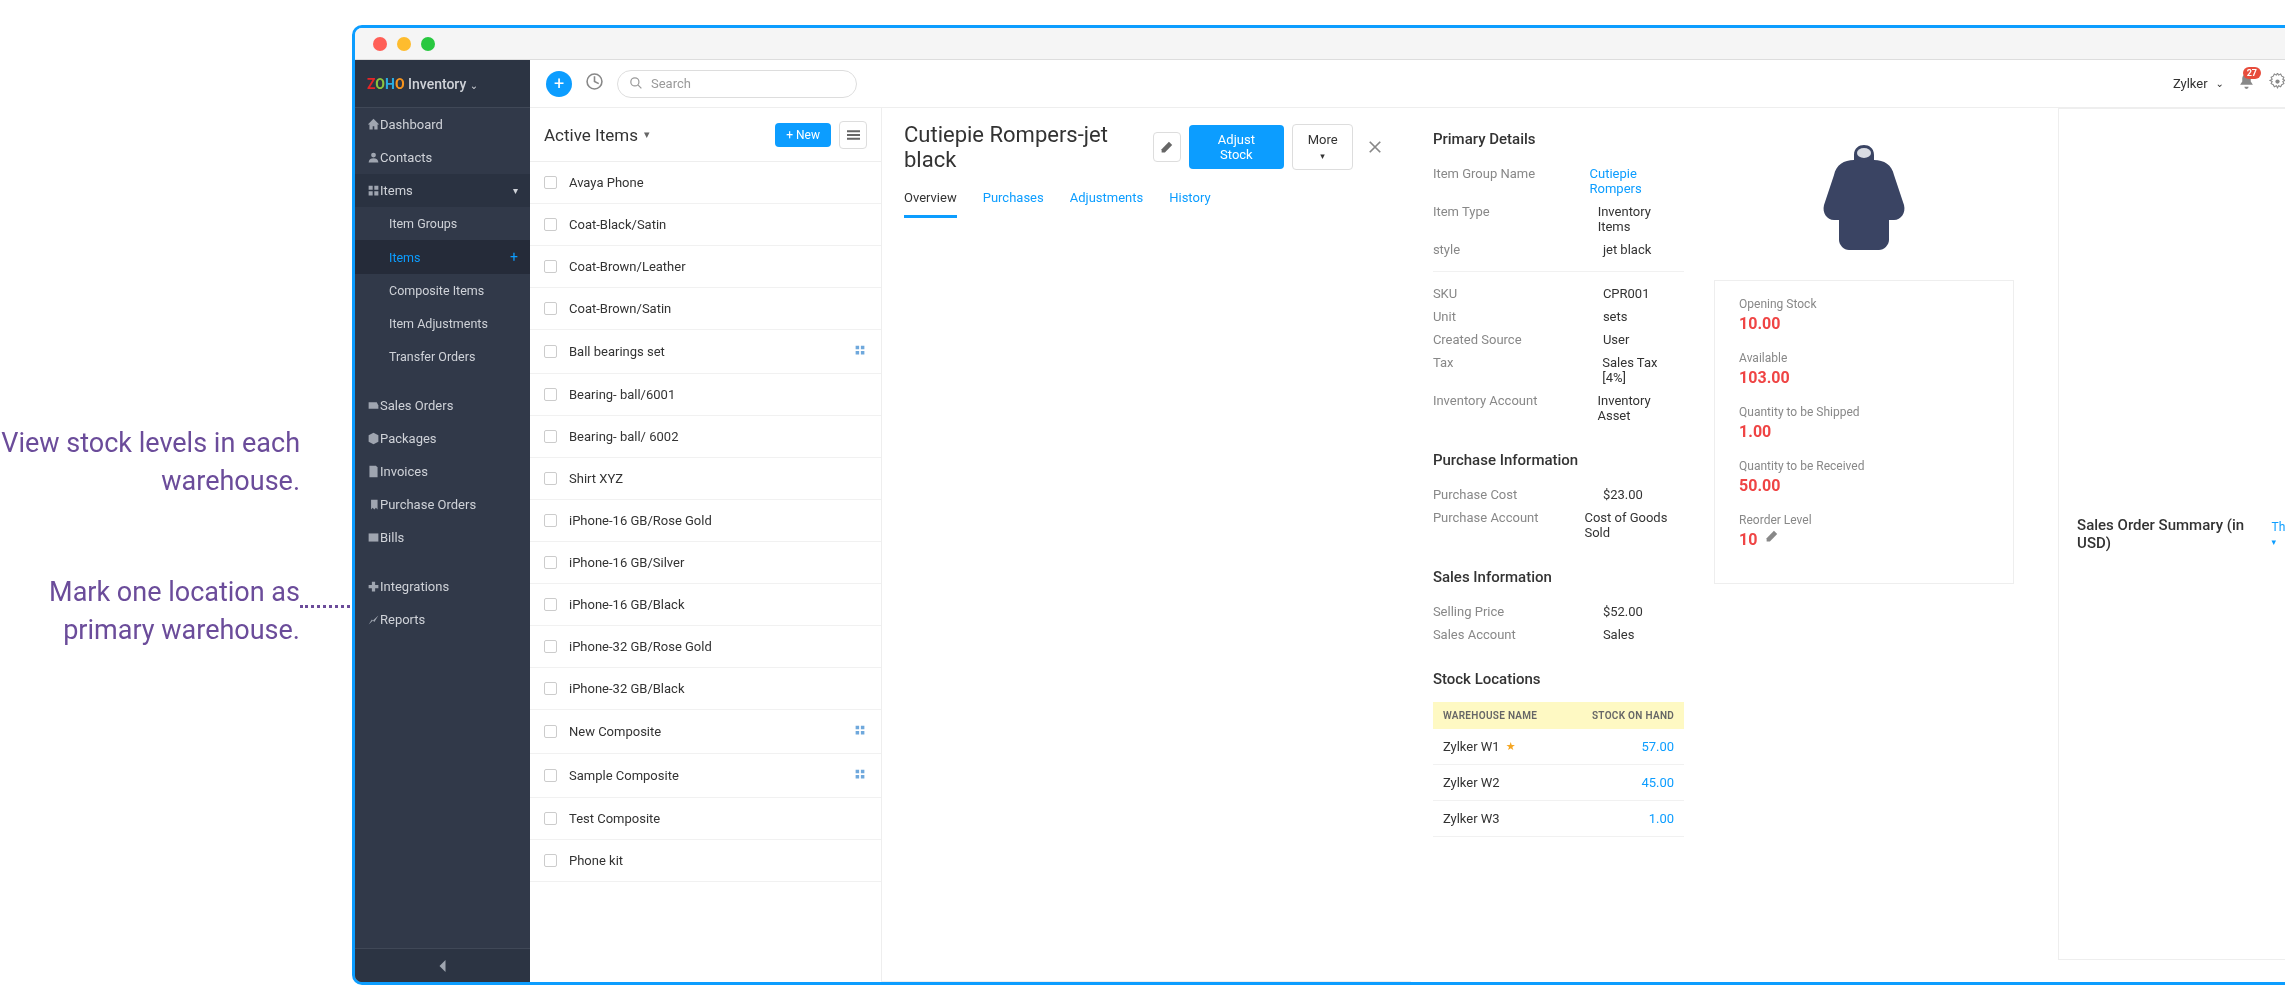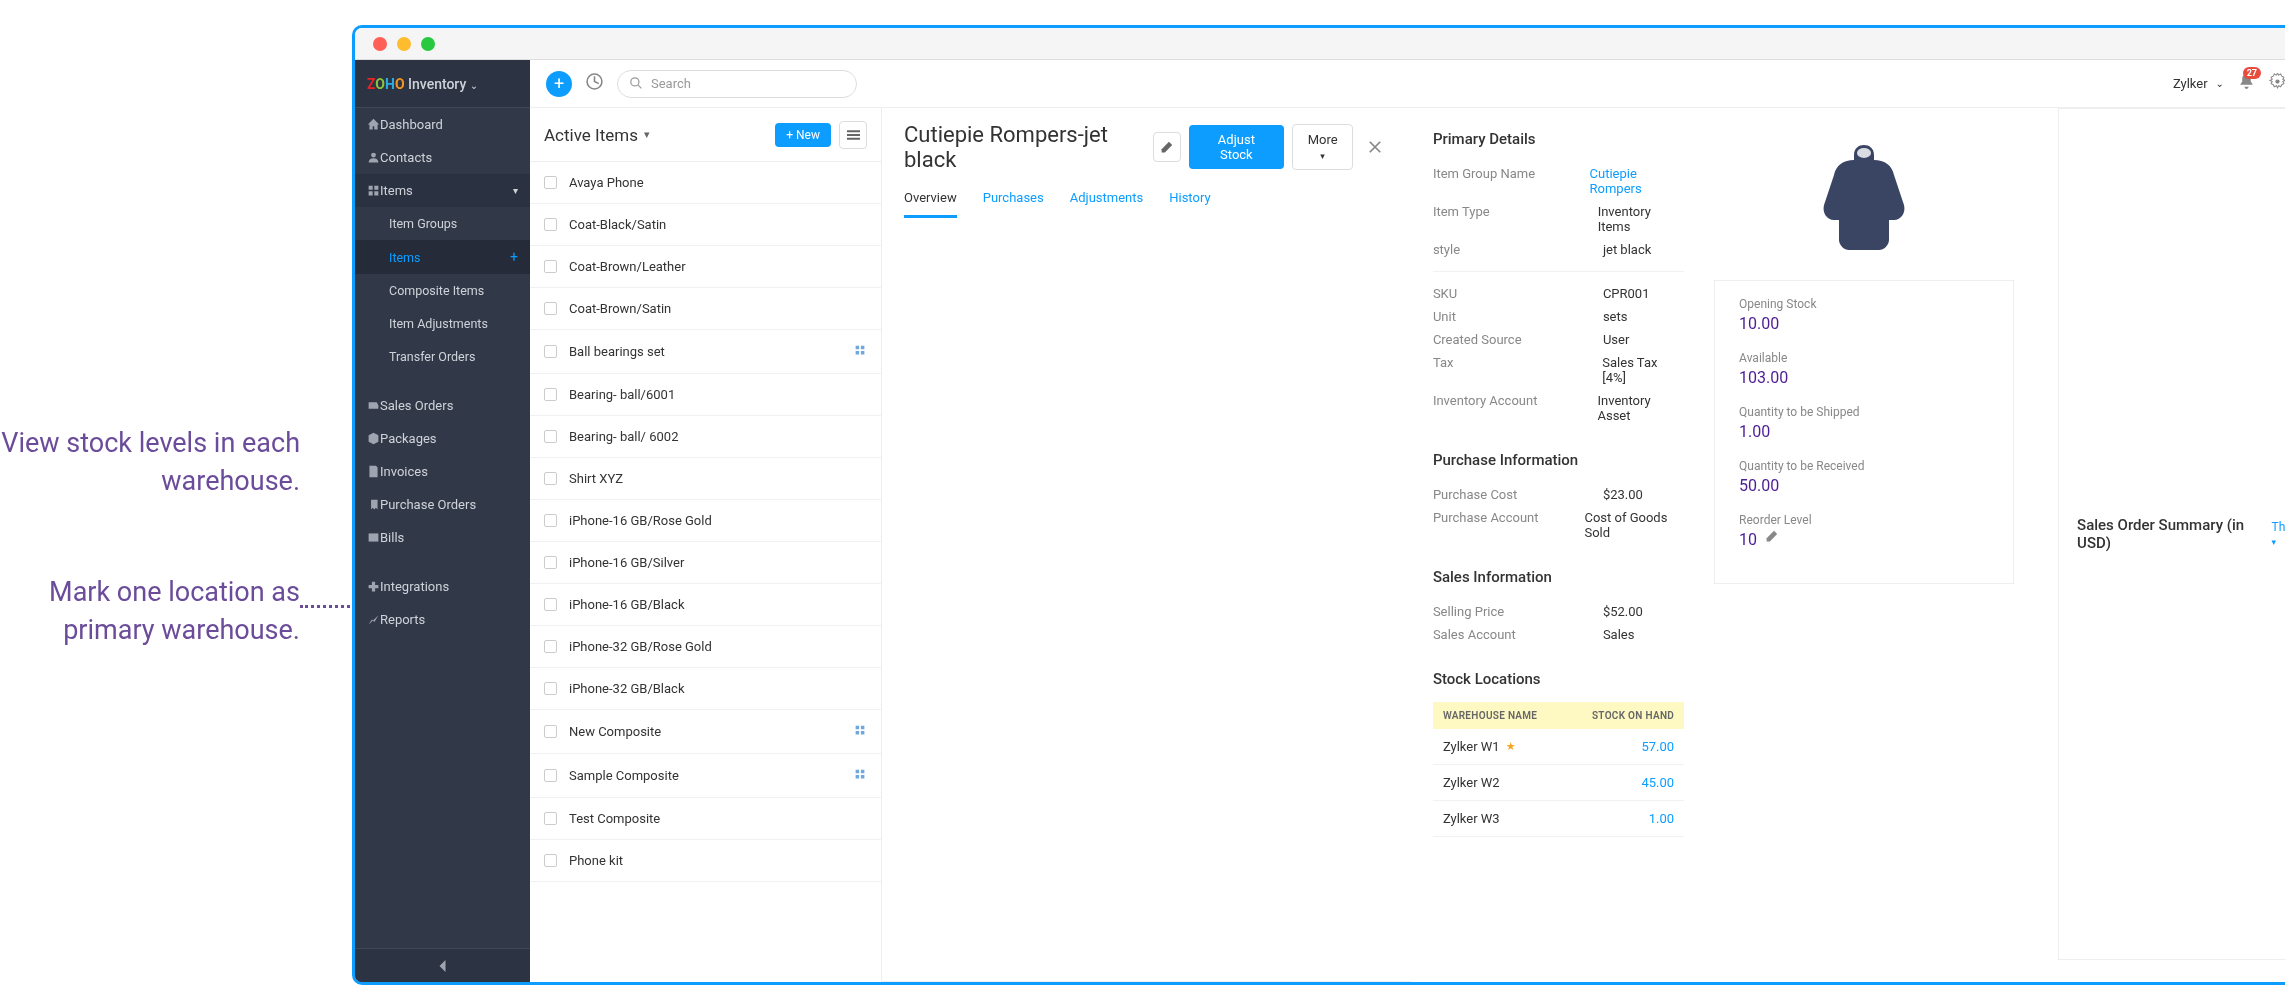--- a/index.html
+++ b/index.html
@@ -102,21 +102,21 @@
 .stock-name { color:#333; display:flex; align-items:center; gap:6px;}
 .stock-val { color:#0C9DFF;}
 .star { color:#f5a623; font-size:11px;}
 
 .product-img { width:120px; height:130px; margin: 0 auto 20px; display:flex; align-items:center; justify-content:center;}
 .product-img svg { width: 90px; height: 110px; }
 
 .stock-card { border:1px solid #eee; padding:16px 24px; font-size:13px;}
 .sc-block { margin-bottom:18px;}
 .sc-label { color:#888; font-size:12px; margin-bottom:3px;}
-.sc-value { color:#4c1d95; font-size:16px; font-weight:400;}
+.sc-value { color:#ef4444; font-size:16px; font-weight:700;}
 .reorder-row { display:flex; align-items:flex-start; gap:8px;}
 
 .summary-box { margin:0 22px 22px; border:1px solid #eee; padding:14px 18px; display:flex; justify-content:space-between; align-items:center;}
 .summary-title { font-size:15px; font-weight:500; color:#333;}
 .summary-filter { font-size:12px; color:#0C9DFF; cursor:pointer;}
 
 .add-icon-float { margin-left:auto; color:#0C9DFF; font-size:14px;}
 </style>
 </head>
 <body>

